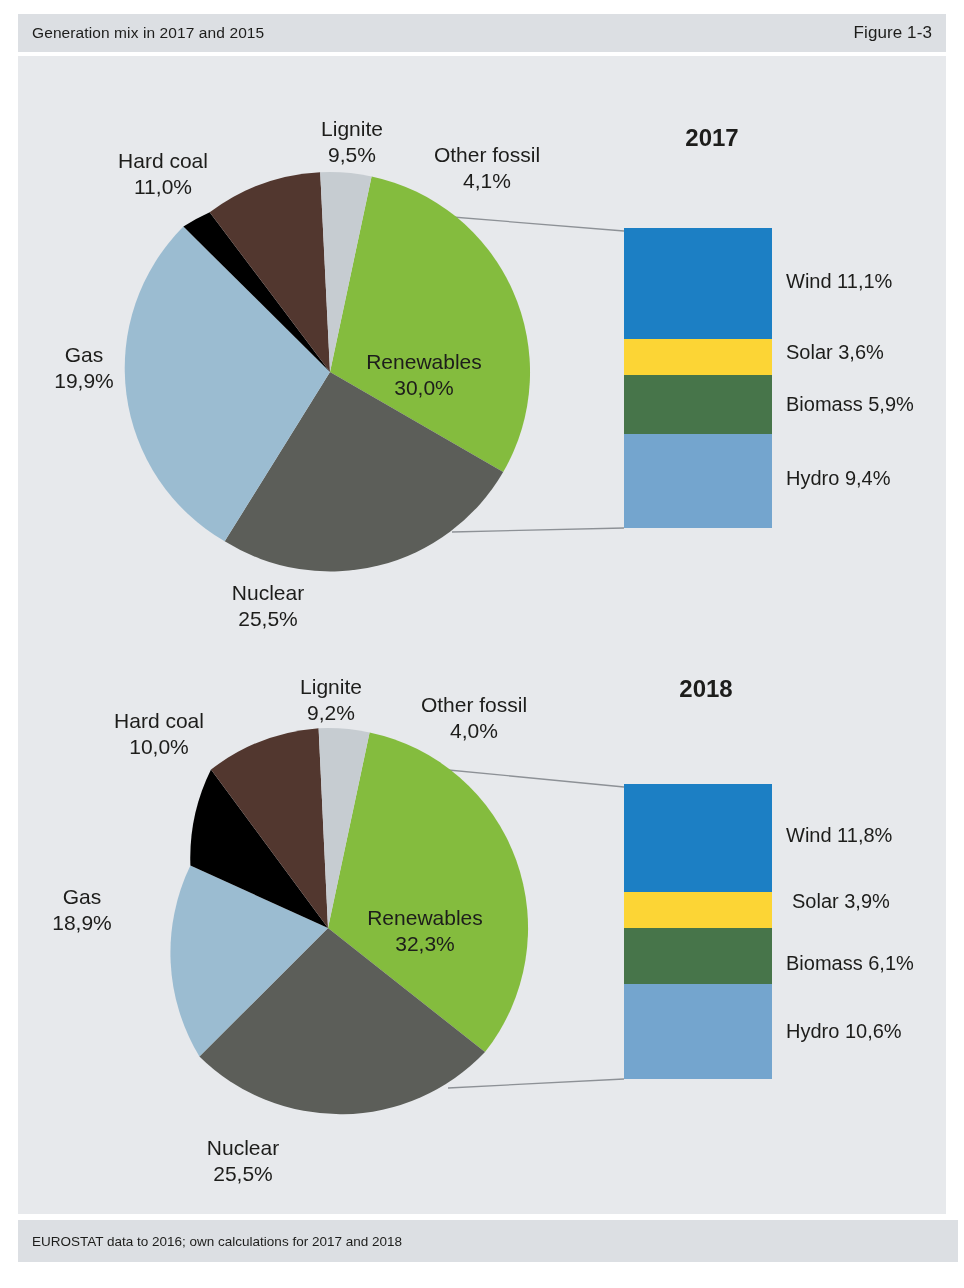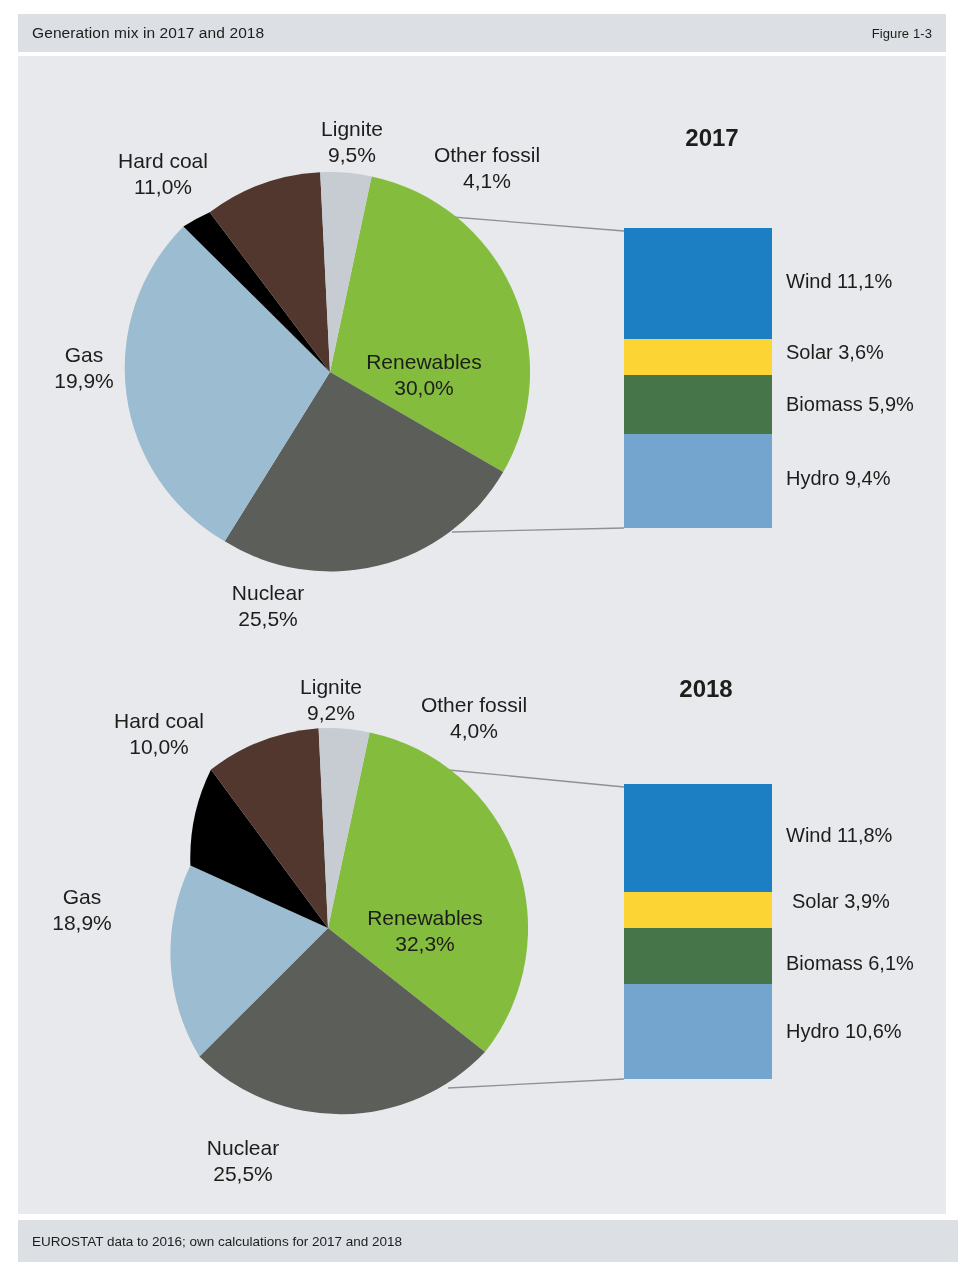--- a/index.html
+++ b/index.html
@@ -35,21 +35,21 @@
     justify-content: space-between;
     padding: 0 14px;
     box-sizing: border-box;
   }
   .header-title {
     font-size: 15.5px;
     color: #1d1d1b;
     letter-spacing: 0.1px;
   }
   .header-figure {
-    font-size: 13px;
+    font-size: 17px;
     color: #1d1d1b;
     letter-spacing: 0.1px;
   }
 
   
   .plot-area {
     position: absolute;
     left: 18px;
     top: 56px;
     width: 928px;
@@ -107,21 +107,21 @@
     stroke-width: 1.3;
     fill: none;
   }
 </style>
 </head>
 <body>
 
 <div class="page">
 
   <div class="header-bar">
-    <span class="header-title">Generation mix in 2017 and 2018</span>
+    <span class="header-title">Generation mix in 2017 and 2015</span>
     <span class="header-figure">Figure 1-3</span>
   </div>
 
   <div class="plot-area"></div>
 
   <svg class="chart-svg" width="964" height="1288" viewBox="0 0 964 1288">
 
     <g>
 
       <text class="year-title" x="712" y="146" text-anchor="middle">2017</text>

